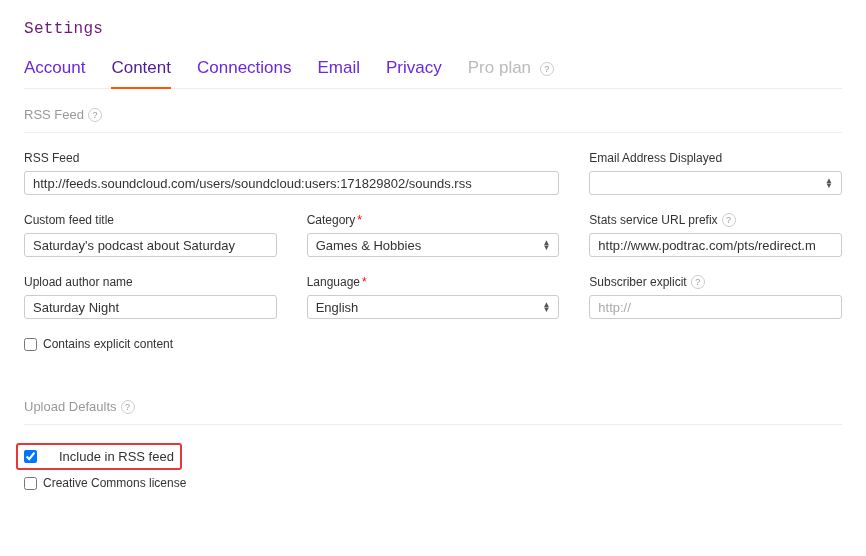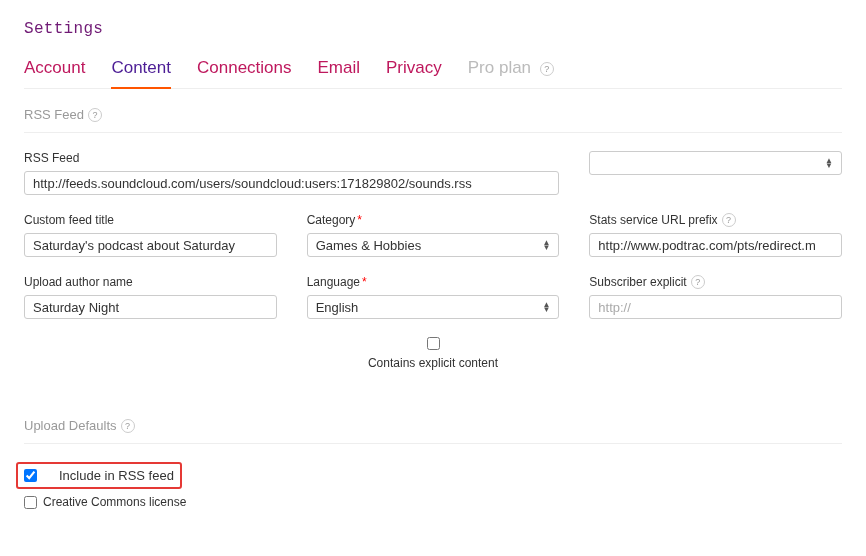--- a/index.html
+++ b/index.html
@@ -21,21 +21,21 @@
     }
     .tabs {
       display: flex;
       gap: 26px;
       border-bottom: 1px solid #eee;
       margin-bottom: 18px;
     }
     .tab {
       padding: 0 0 10px;
       font-size: 17px;
-      color: #be185d;
+      color: #6d28d9;
       cursor: pointer;
       position: relative;
     }
     .tab.active {
       color: #4c1d95;
     }
     .tab.active::after {
       content: "";
       position: absolute;
       left: 0; right: 0; bottom: -1px;
@@ -154,20 +154,21 @@
 </div>
 
 <div class="field-grid">
 
   <div class="field span2">
     <label>RSS Feed</label>
     <input type="text" value="http://feeds.soundcloud.com/users/soundcloud:users:171829802/sounds.rss" style="">
   </div>
 
   <div class="field">
+    <label>Email Address Displayed</label>
     <div class="select">
       <span></span>
       <span class="select-arrows">
           <span>▲</span>
           <span>▼</span>
         </span>
     </div>
   </div>
 
   <div class="field">
@@ -217,21 +218,21 @@
   </div>
 
   <div class="field">
     <label>
       <span>Subscriber explicit</span>
       <span class="help-icon">?</span>
     </label>
     <input type="text" placeholder="http://" style="">
   </div>
 
-  <div class="checkbox-row" style="grid-column: span 3; flex-direction: column;">
+  <div class="checkbox-row" style="grid-column: span 3;">
     <input type="checkbox" style="">
     <span>Contains explicit content</span>
   </div>
 
 </div>
 
 <div class="section-header">
   <span>Upload Defaults</span>
   <span class="help-icon">?</span>
 </div>

